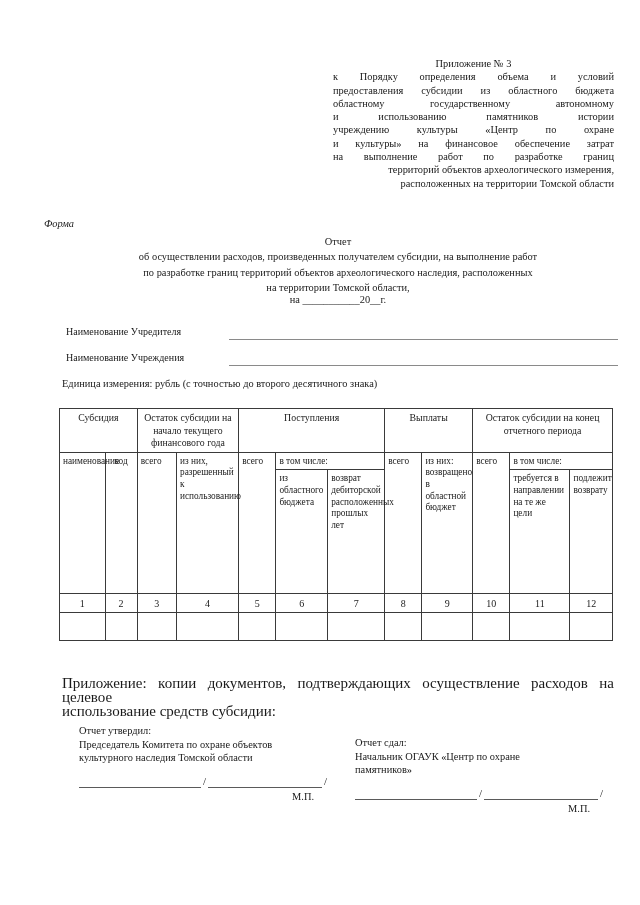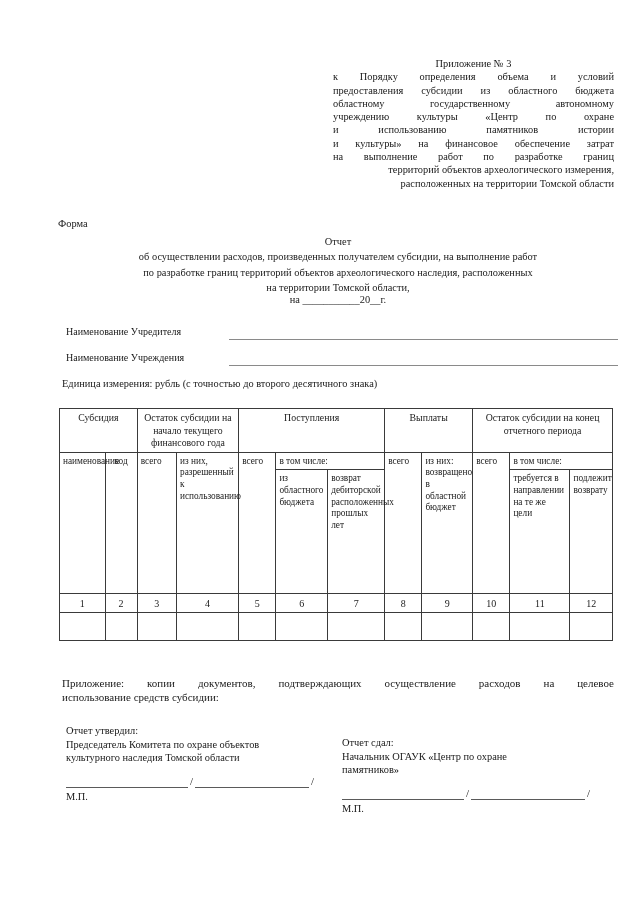--- a/index.html
+++ b/index.html
@@ -39,23 +39,24 @@
     text-align: justify;
     text-align-last: justify;
   }
   .appendix-body .lastline {
     text-align-last: right;
   }
 
   
   .form-label {
     position: absolute;
-    left: 58px;
+    left: 44px;
     top: 218px;
     font-size: 10.4px;
+    font-style: italic;
   }
 
   
   .report-title {
     position: absolute;
     left: 62px;
     top: 234px;
     width: 552px;
     text-align: center;
     font-size: 10.4px;
@@ -150,32 +151,33 @@
   tr.datarow td {
     height: 22px;
   }
 
   
   .attach {
     position: absolute;
     left: 62px;
     top: 676px;
     width: 552px;
-    font-size: 11px;
+    font-size: 15px;
     line-height: 14px;
     text-align: justify;
   }
   .attach .l1 { text-align-last: justify; }
 
   
   .sig {
     position: absolute;
     width: 255px;
     font-size: 10.4px;
     line-height: 13.5px;
+    margin-left: 13px;
   }
   #sig-left { left: 66px; top: 724px; }
   #sig-right { left: 342px; top: 736px; }
   .sig .role { min-height: 27px; }
   .sig-lines {
     position: relative;
     margin-top: 10px;
     height: 14px;
   }
   .sig-lines .seg {
@@ -187,39 +189,39 @@
   .sig-lines .s1 { width: 122px; }
   .sig-lines .s2 { width: 114px; }
   .sig-lines .slash {
     display: inline-block;
     width: 7px;
     text-align: center;
     vertical-align: bottom;
     font-size: 11px;
   }
   .mp {
-    text-align: left;
+    text-align: right;
     width: 235px;
     margin-top: 1px;
     font-size: 10.4px;
   }
 </style>
 </head>
 <body>
 
 <div class="page">
 
   <div class="appendix-block">
     <div class="appendix-title">Приложение № 3</div>
     <div class="appendix-body">
       <div>к Порядку определения объема и условий</div>
       <div>предоставления субсидии из областного бюджета</div>
       <div>областному государственному автономному</div>
+      <div>и использованию памятников истории</div>
       <div>учреждению культуры «Центр по охране</div>
-      <div>и использованию памятников истории</div>
       <div>и культуры» на финансовое обеспечение затрат</div>
       <div>на выполнение работ по разработке границ</div>
       <div class="lastline">территорий объектов археологического измерения,</div>
       <div class="lastline">расположенных на территории Томской области</div>
     </div>
   </div>
 
   <div class="form-label">Форма</div>
 
   <div class="report-title">Отчет</div>

